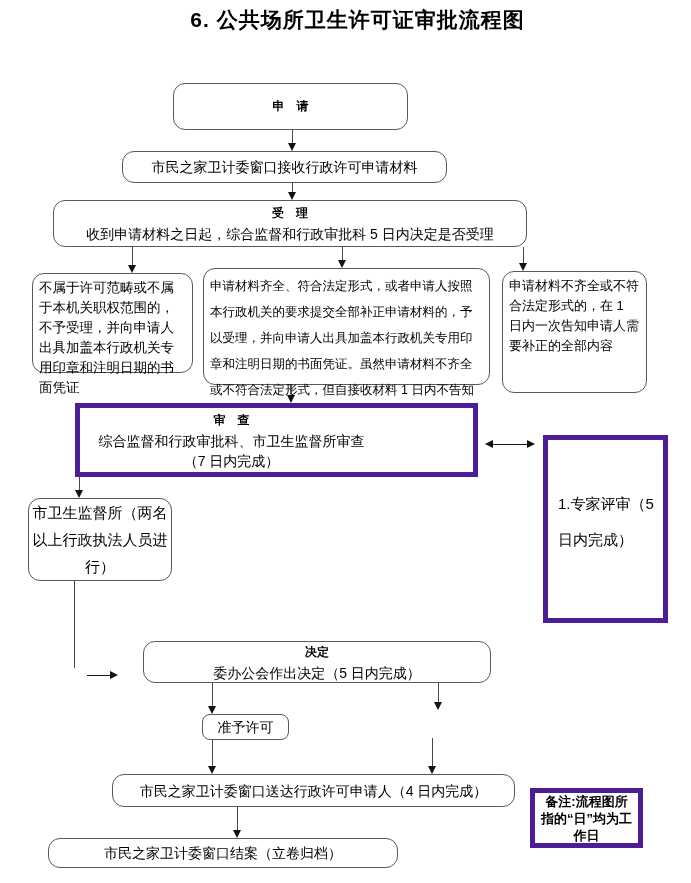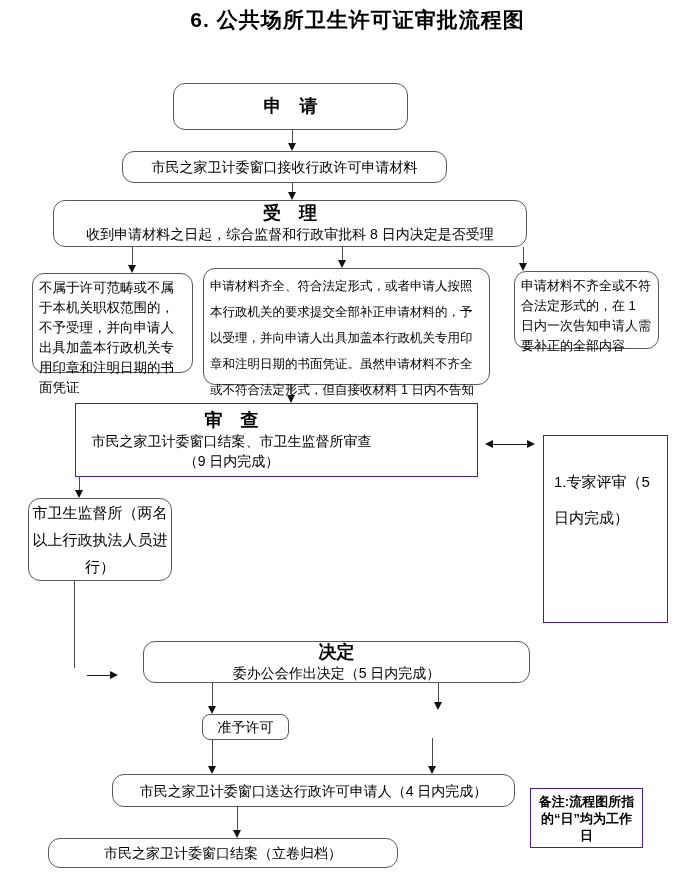--- a/index.html
+++ b/index.html
@@ -12,22 +12,22 @@
     position:absolute;top:6px;left:12px;width:100%;text-align:center;
     font-size:21px;font-weight:bold;letter-spacing:1px;
   }
   .node{
     position:absolute;box-sizing:border-box;background:#fff;
     display:flex;flex-direction:column;justify-content:center;align-items:center;
     text-align:center;font-size:14px;line-height:20px;
   }
   .round{border:1.5px solid #595959;border-radius:12px;}
   .round-sm{border:1.5px solid #595959;border-radius:8px;margin-left:32px;}
-  .sharp{border:1px solid #4c1d95;border-radius:0;}
-  .heading{font-weight:bold;font-size:18px;line-height:21px;}
+  .sharp{border:5px solid #4c1d95;border-radius:0;}
+  .heading{font-weight:bold;font-size:12px;line-height:21px;}
   .para{
     justify-content:flex-start;align-items:flex-start;text-align:left;
     padding:4px 6px;font-size:13px;line-height:20px;
   }
   .vl{position:absolute;width:0;border-left:1px solid #4a4a4a;}
   .hl{position:absolute;height:0;border-top:1px solid #1a1a1a;}
   .ah-d{position:absolute;width:0;height:0;
     border-left:4px solid transparent;border-right:4px solid transparent;
     border-top:8px solid #111;}
   .ah-r{position:absolute;width:0;height:0;
@@ -53,71 +53,71 @@
 
   <div class="node round" style="left:122px;top:151px;width:325px;height:32px;">
     <div>市民之家卫计委窗口接收行政许可申请材料</div>
   </div>
 
   <div class="vl" style="left:292px;top:183px;height:10px;"></div>
   <div class="ah-d" style="left:288px;top:192px;"></div>
 
   <div class="node round" style="left:53px;top:200px;width:474px;height:47px;">
     <div class="heading">受　理</div>
-    <div>收到申请材料之日起，综合监督和行政审批科 8 日内决定是否受理</div>
+    <div>收到申请材料之日起，综合监督和行政审批科 5 日内决定是否受理</div>
   </div>
 
   <div class="vl" style="left:132px;top:247px;height:19px;"></div>
   <div class="ah-d" style="left:128px;top:265px;"></div>
   <div class="vl" style="left:342px;top:247px;height:14px;"></div>
   <div class="ah-d" style="left:338px;top:260px;"></div>
   <div class="vl" style="left:523px;top:247px;height:17px;"></div>
   <div class="ah-d" style="left:519px;top:263px;"></div>
 
   <div class="node round para" style="left:32px;top:273px;width:161px;height:100px;font-size:13.5px;">
     <div>不属于许可范畴或不属于本机关职权范围的，不予受理，并向申请人出具加盖本行政机关专用印章和注明日期的书面凭证</div>
   </div>
 
   <div class="node round para" style="left:203px;top:268px;width:287px;height:117px;font-size:12.5px;line-height:26px;">
     <div>申请材料齐全、符合法定形式，或者申请人按照本行政机关的要求提交全部补正申请材料的，予以受理，并向申请人出具加盖本行政机关专用印章和注明日期的书面凭证。虽然申请材料不齐全或不符合法定形式，但自接收材料 1 日内不告知申请人补正材料的，自收到申请材料之日起即为受理。</div>
   </div>
 
-  <div class="node round para" style="left:502px;top:271px;width:145px;height:78px;margin-left:12px;">
+  <div class="node round para" style="left:502px;top:271px;width:145px;height:122px;">
     <div>申请材料不齐全或不符合法定形式的，在 1 日内一次告知申请人需要补正的全部内容</div>
   </div>
 
   <div class="vl" style="left:291px;top:385px;height:11px;"></div>
   <div class="ah-d" style="left:287px;top:395px;"></div>
 
   <div class="node sharp" style="left:75px;top:403px;width:403px;height:74px;padding-right:90px;">
     <div class="heading">审　查</div>
-    <div>市民之家卫计委窗口结案、市卫生监督所审查</div>
-    <div>（9 日内完成）</div>
+    <div>综合监督和行政审批科、市卫生监督所审查</div>
+    <div>（7 日内完成）</div>
   </div>
 
   <div class="hl" style="left:492px;top:444px;width:36px;"></div>
   <div class="ah-l" style="left:485px;top:440px;"></div>
   <div class="ah-r" style="left:527px;top:440px;"></div>
 
-  <div class="node sharp para" style="left:543px;top:435px;width:125px;height:188px;padding:28px 8px 0 10px;font-size:15px;line-height:36px;">
+  <div class="node sharp para" style="left:543px;top:435px;width:125px;height:188px;padding:46px 8px 0 10px;font-size:15px;line-height:36px;">
     <div>1.专家评审（5 日内完成）</div>
   </div>
 
   <div class="vl" style="left:79px;top:477px;height:14px;"></div>
   <div class="ah-d" style="left:75px;top:490px;"></div>
 
   <div class="node round" style="left:28px;top:498px;width:144px;height:83px;font-size:15px;line-height:27px;">
     <div>市卫生监督所（两名以上行政执法人员进行）</div>
   </div>
 
   <div class="vl" style="left:74px;top:581px;height:87px;"></div>
   <div class="hl" style="left:87px;top:675px;width:24px;"></div>
   <div class="ah-r" style="left:110px;top:671px;"></div>
 
-  <div class="node round" style="left:143px;top:641px;width:387px;height:42px;">
+  <div class="node round" style="left:143px;top:641px;width:348px;height:42px;">
     <div class="heading">决定</div>
     <div>委办公会作出决定（5 日内完成）</div>
   </div>
 
   <div class="vl" style="left:212px;top:683px;height:24px;"></div>
   <div class="ah-d" style="left:208px;top:706px;"></div>
   <div class="vl" style="left:438px;top:683px;height:20px;"></div>
   <div class="ah-d" style="left:434px;top:702px;"></div>
 
   <div class="node round-sm" style="left:170px;top:714px;width:87px;height:26px;">

